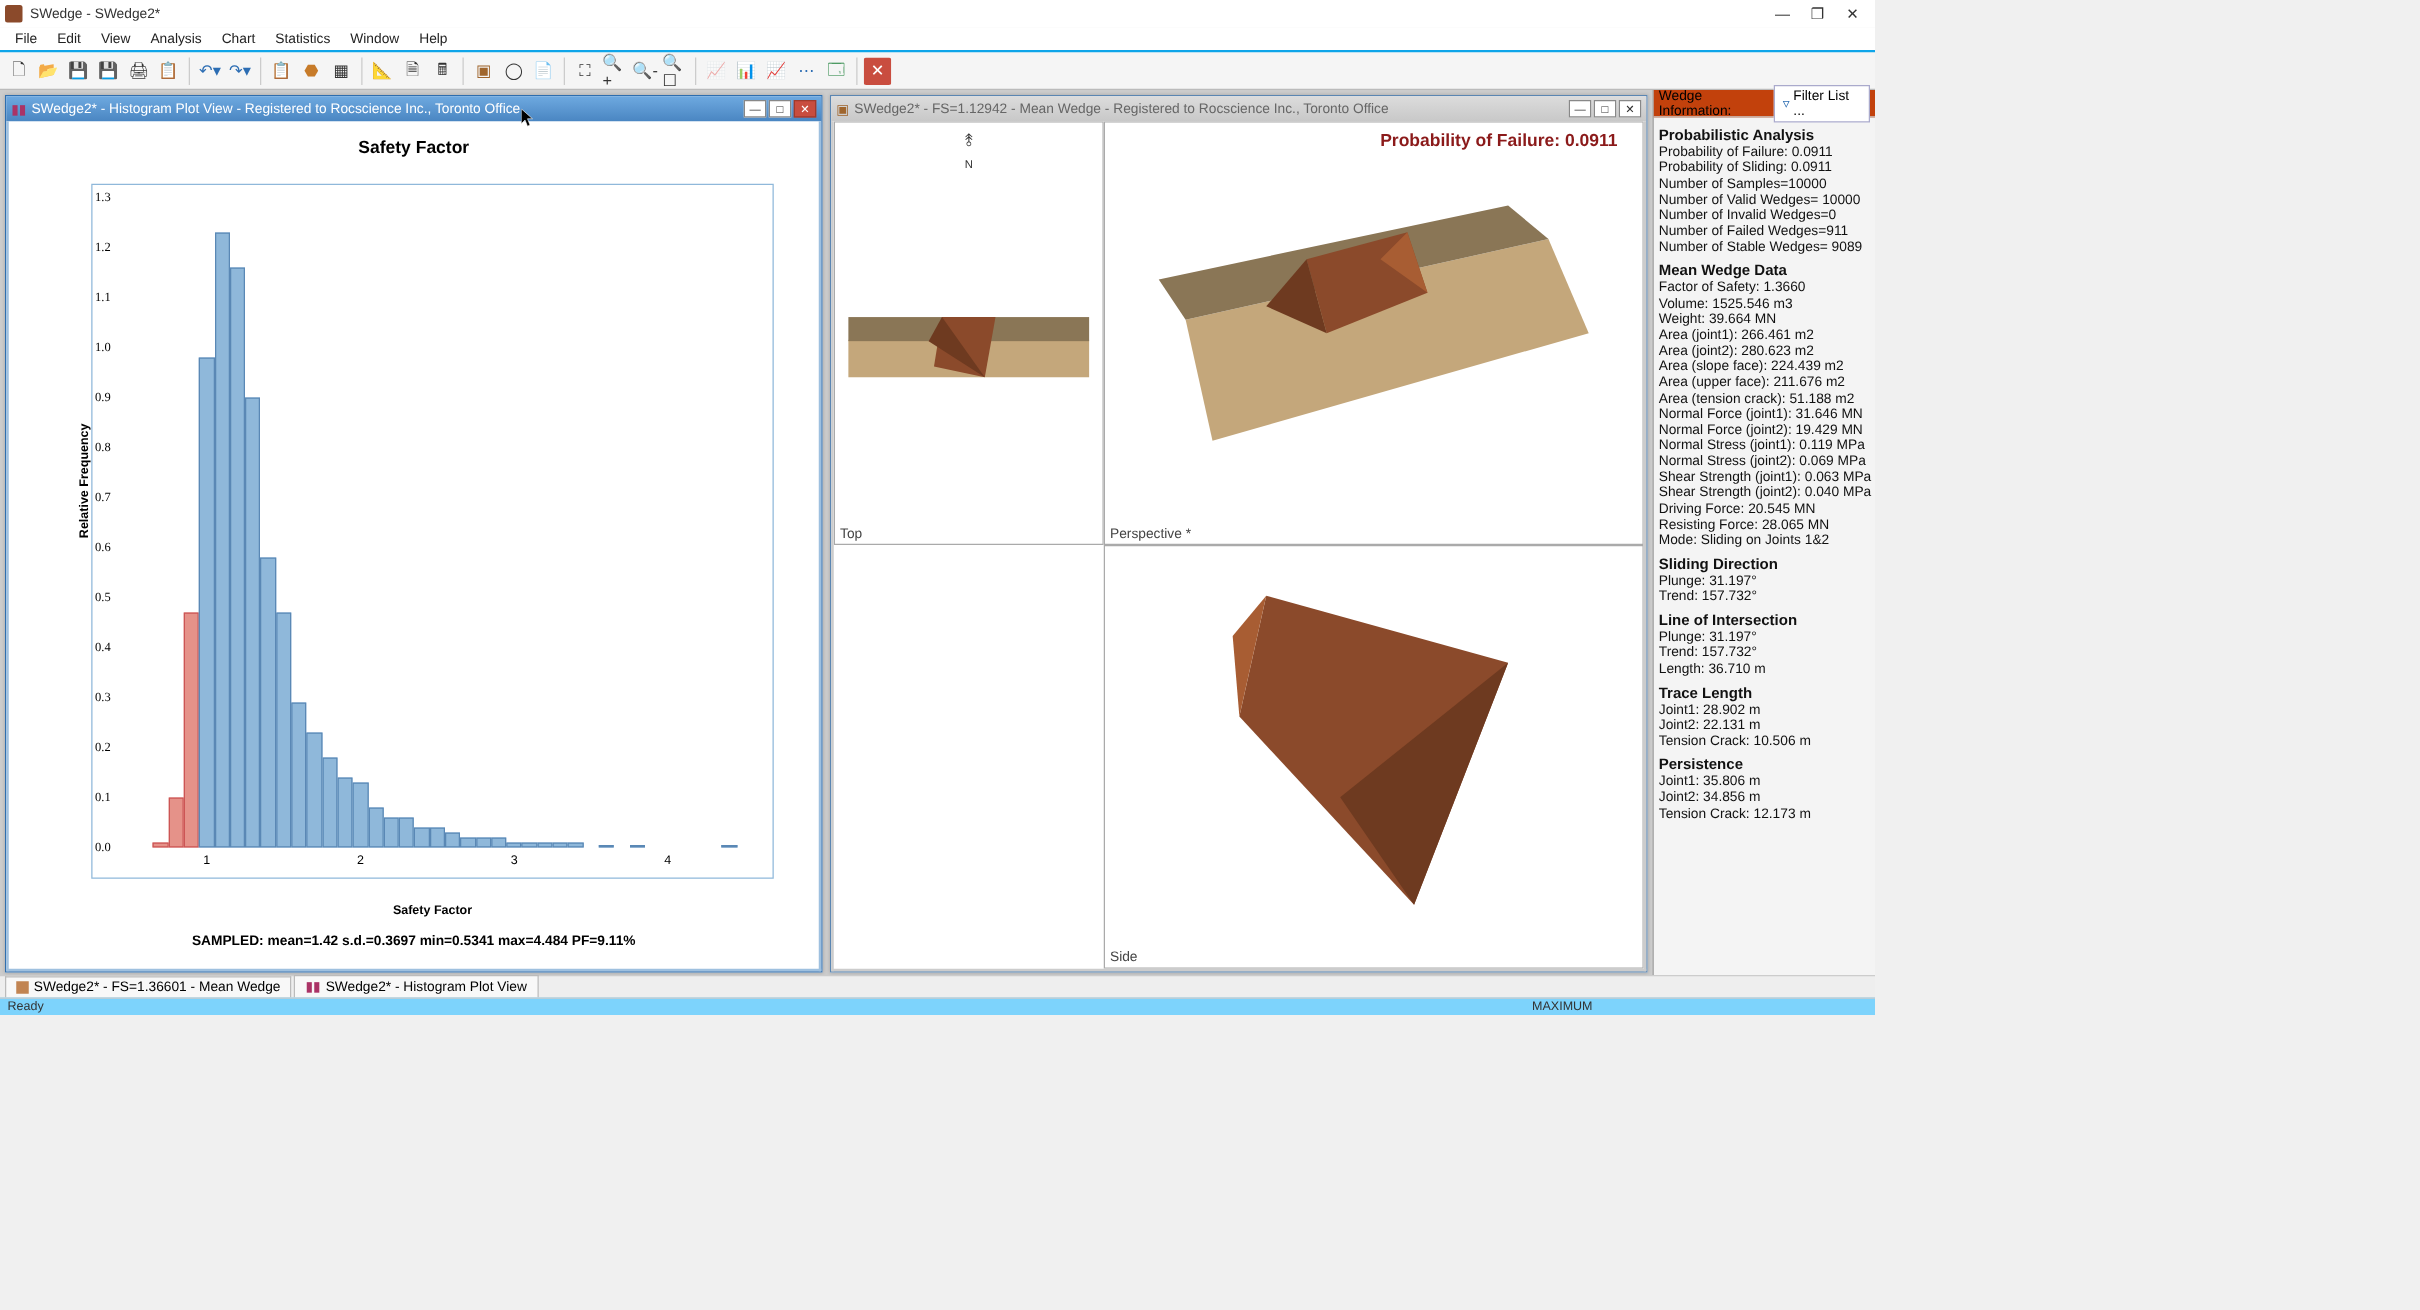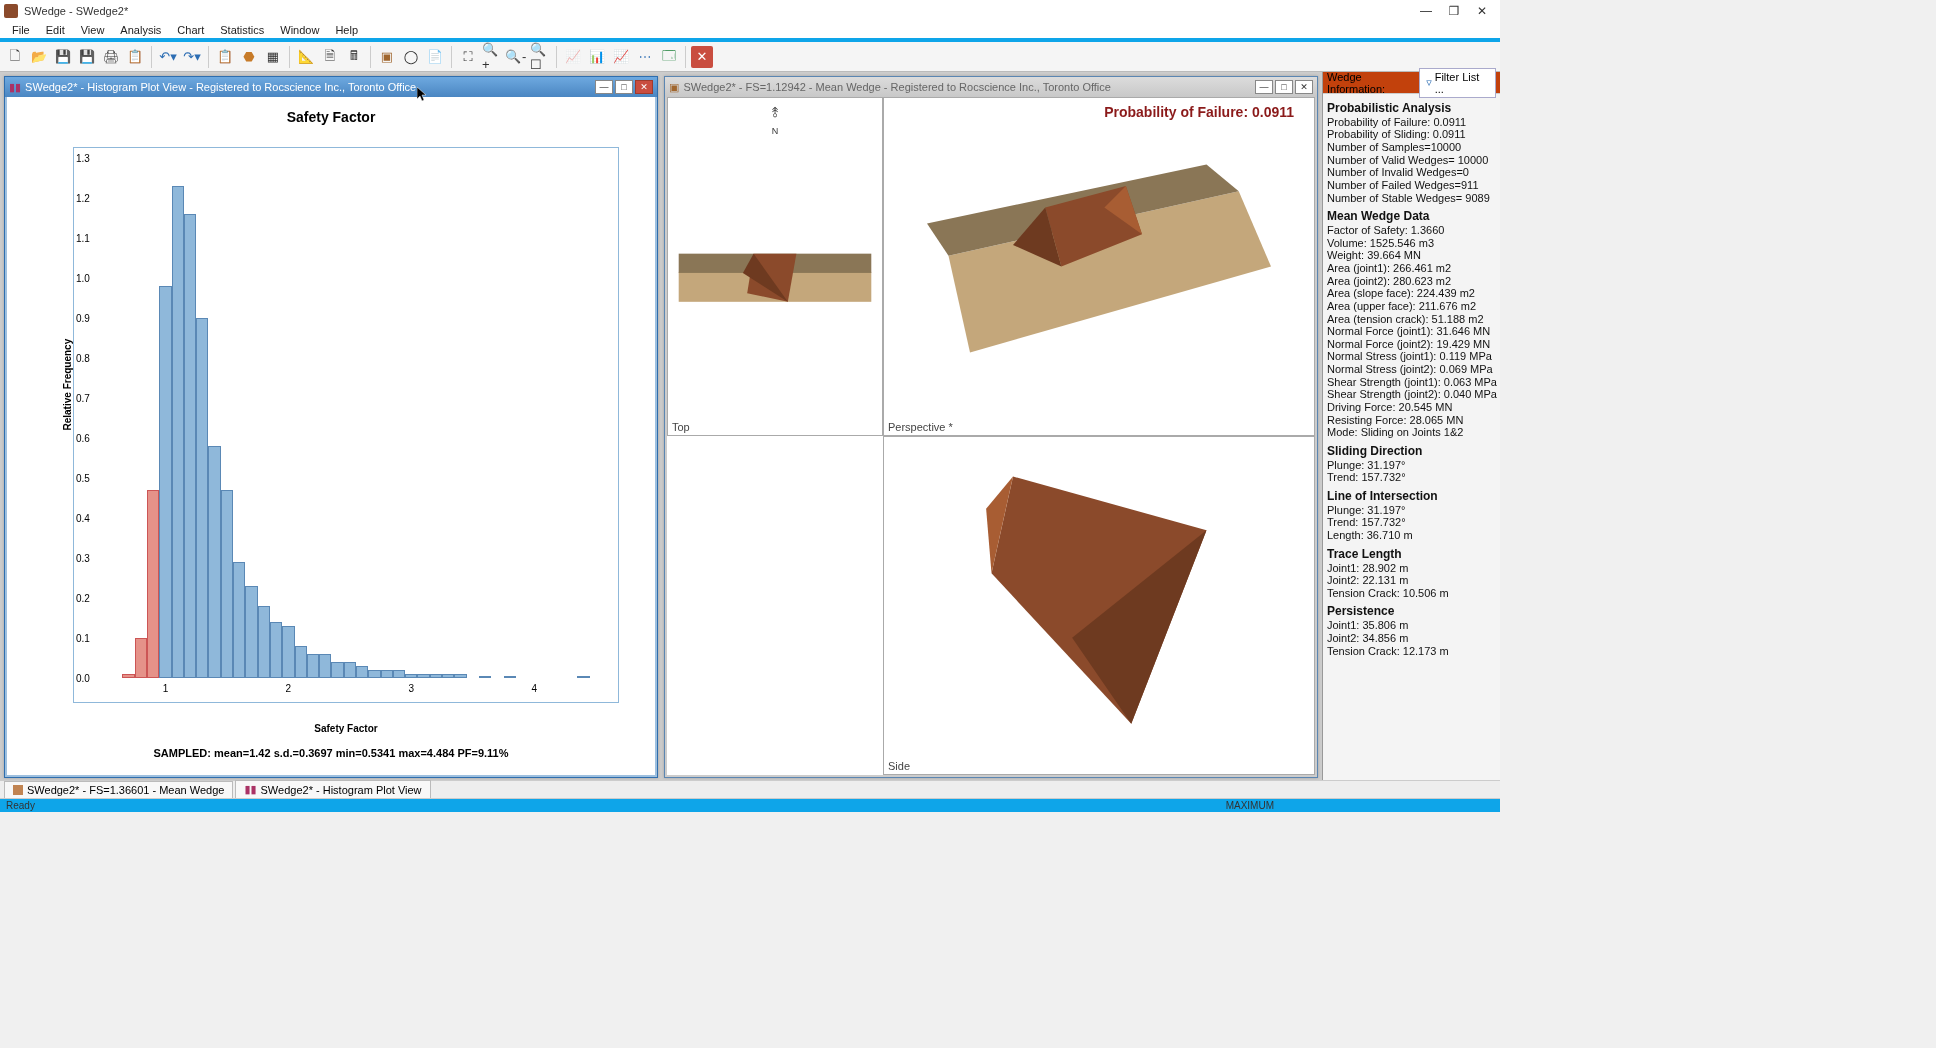--- a/index.html
+++ b/index.html
@@ -23,21 +23,21 @@
   .titlebar .icon { width:14px; height:14px; background:#8b4a2b; margin-right:6px; border-radius:2px;}
   .titlebar .spacer { flex:1; }
   .winbtn { width:28px; text-align:center; padding:2px 0; font-size:12px; color:#333;}
   .menubar {
     height: 20px;
     background: #fff;
     display: flex;
     align-items: center;
     padding: 0 4px;
     gap: 0;
-    border-bottom:4px solid #0ea5e9;
+    border-bottom:2px solid #0ea5e9;
     color:#222;
   }
   .menubar .mi { padding: 2px 8px; }
   .toolbar {
     height: 30px;
     background: #f5f5f5;
     border-bottom: 1px solid #bbb;
     display: flex;
     align-items: center;
     padding: 0 4px;
@@ -76,40 +76,40 @@
   .chart-title { text-align:center; font-weight:bold; font-size:14px; padding:6px 0 2px; }
   .plot-area { position:relative; margin:20px 30px 40px 60px; height:calc(100% - 110px);
                border:1px solid #8fb8da; background:#fff;}
   .plot-inner {position:absolute; left:30px; right:10px; top:10px; bottom:24px;}
   .ylabel { position:absolute; left:-52px; top:50%; transform:rotate(-90deg) translateX(50%);
             transform-origin:center; font-size:10px; font-weight:bold;}
   .xlabel { position:absolute; left:0; right:0; bottom:-32px; text-align:center; font-size:10px; font-weight:bold;}
   .bar { position:absolute; bottom:0; border:1px solid #5a88b5; background:#8fb8da;}
   .bar.red { background:#e59289; border-color:#c55;}
   .xt { position:absolute; bottom:-16px; font-size:10px; transform:translateX(-50%);}
-  .yt { position:absolute; left:-28px; font-size:10px; transform:translateY(50%);}
+  .yt { position:absolute; left:-28px; font-size:10px; transform:translateY(50%);font-family:Liberation Serif, serif;}
   .stats-line { position:absolute; bottom:10px; left:0; right:0; text-align:center; font-size:11px; font-weight:bold;}
   
   .views{position:absolute; inset:0; display:grid; grid-template-columns:1fr 2fr; grid-template-rows:1fr 1fr;}
   .vcell{border:1px solid #aaa; position:relative; background:#fff; overflow:hidden;}
   .vcell .lbl{position:absolute; left:4px; bottom:2px; font-size:11px; color:#444;}
   .pof{position:absolute; top:6px; right:20px; color:#8b1a1a; font-weight:bold; font-size:14px;}
   
   .side{width:178px; background:#f4f4f4; border-left:1px solid #999; display:flex; flex-direction:column;}
   .side-head{height:22px; display:flex; align-items:center; padding:0 4px; background:#c2410c; border-bottom:1px solid #ccc; font-size:11px;}
   .side-head .sp{flex:1;}
   .filter-btn{display:flex;align-items:center;gap:3px; padding:2px 6px; border:1px solid #aac; background:#fff; font-size:11px;}
   .side-body{flex:1; overflow:hidden; padding:2px 4px; font-size:11px; line-height:1.15; color:#111;}
   .side-body h4{font-size:12px; font-weight:bold; margin-top:6px;}
   .side-body div.row{white-space:nowrap;}
   
   .tabs{position:absolute; left:0; right:0; bottom:14px; height:18px; background:#eee; display:flex; align-items:flex-end; padding-left:4px; gap:2px; border-top:1px solid #ccc;}
   .tab{background:#f8f8f8; border:1px solid #bbb; border-bottom:none; padding:2px 8px; font-size:11px; display:flex; align-items:center; gap:4px;}
   .tab .ic{width:10px;height:10px;background:#c18452;}
-  .status{position:absolute; left:0; right:0; bottom:0; height:14px; background:#0ea5e9; font-size:10px; display:flex; align-items:center; padding:0 6px; border-top:1px solid #ccc; color:#333;}
+  .status{position:absolute; left:0; right:0; bottom:0; height:14px; background:#7dd3fc; font-size:10px; display:flex; align-items:center; padding:0 6px; border-top:1px solid #ccc; color:#333;}
   .status .sp{flex:1;}
   .cursor{position:absolute; width:12px; height:16px; pointer-events:none; z-index:9000;}
   .north{position:absolute; width:20px; text-align:center; color:#333;}
 </style>
 </head>
 <body>
 
 <div class="titlebar">
   <div class="icon"></div>
   <div>SWedge - SWedge2*</div>

